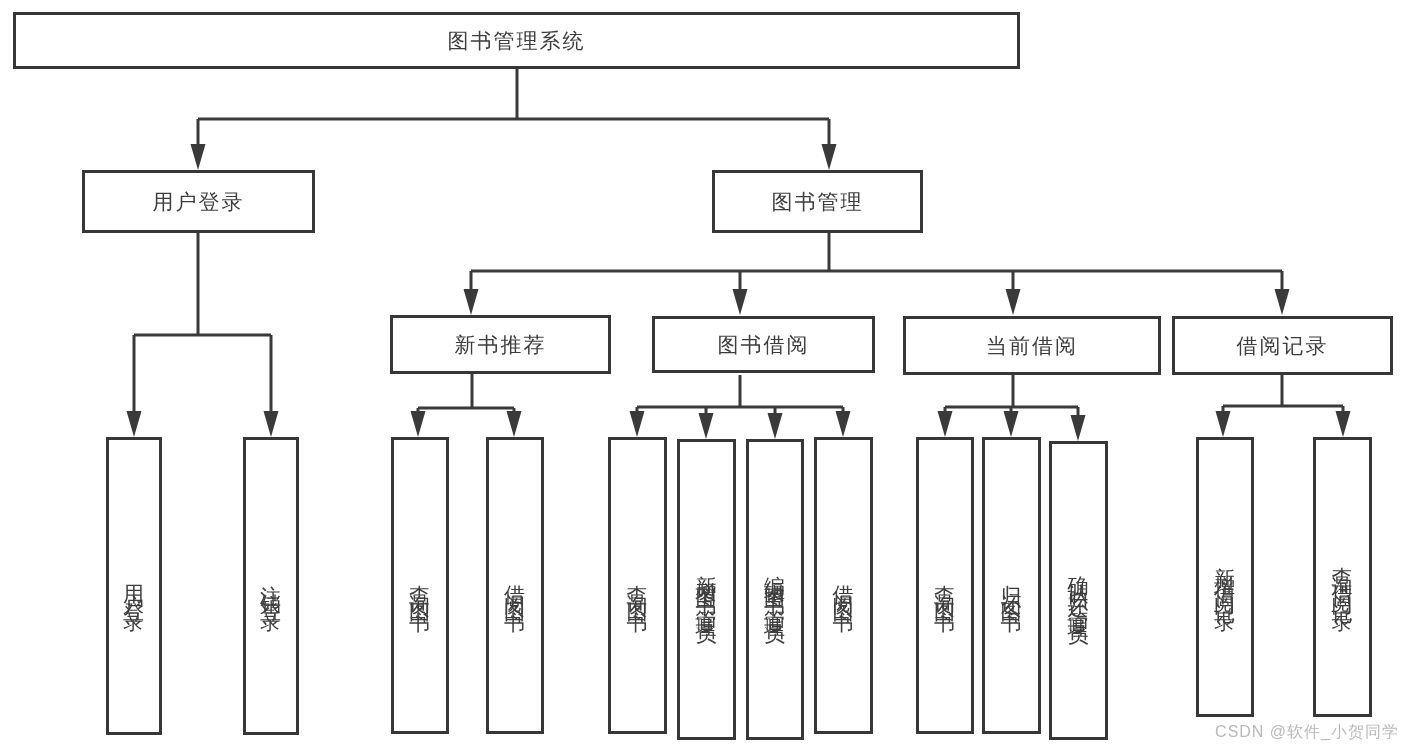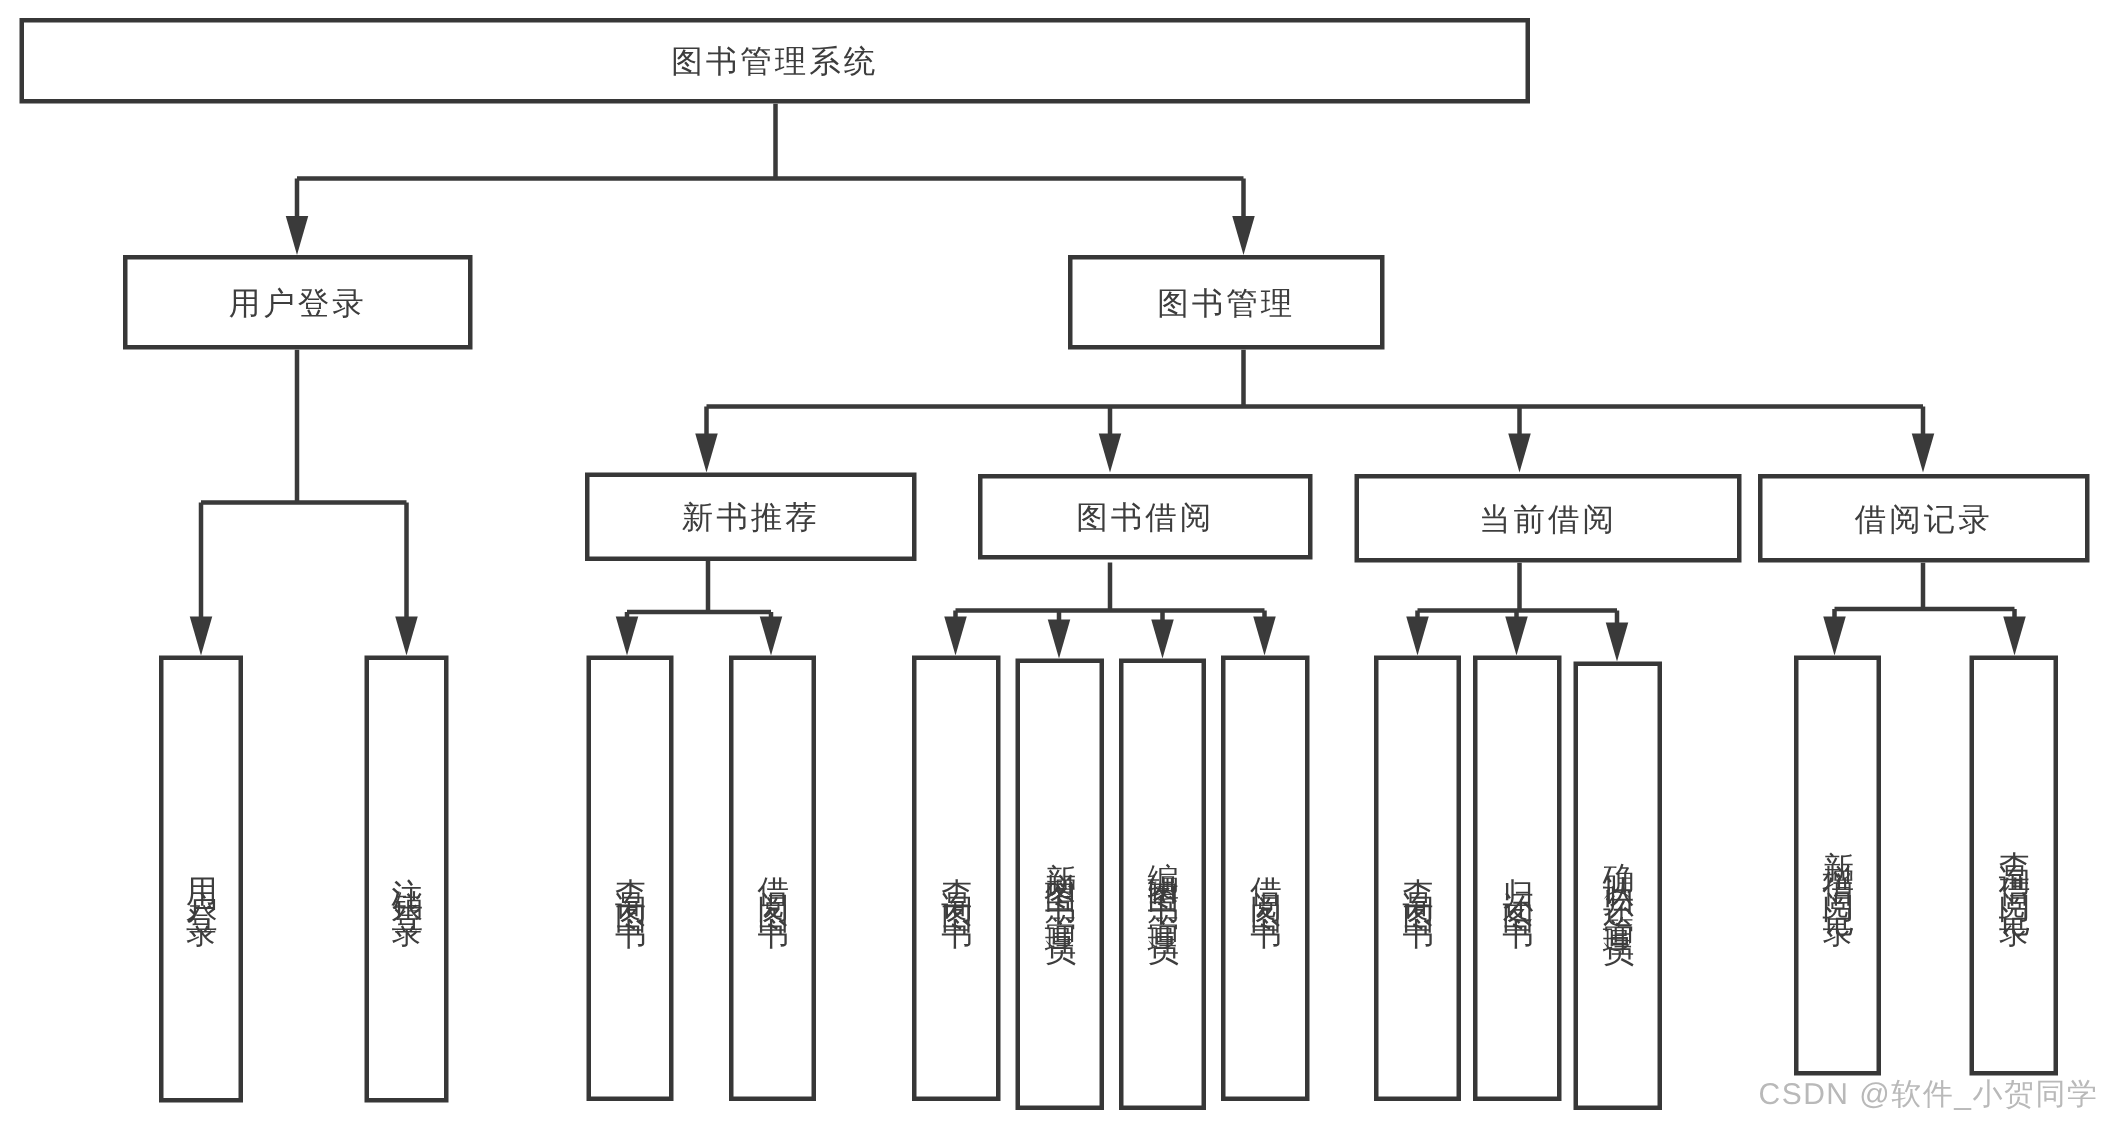--- a/index.html
+++ b/index.html
@@ -28,21 +28,21 @@
     background:var(--bg-color);display:flex;align-items:center;justify-content:center;
     z-index:2;
   }
   .leaf .vtext{
     writing-mode:vertical-rl;text-orientation:mixed;
     font-size:21px;letter-spacing:9px;line-height:1;white-space:nowrap;
   }
   .leaf.tight .vtext{letter-spacing:7px;}
   .watermark{
     position:absolute;right:6px;bottom:4px;z-index:5;
-    color:var(--watermark-color);font-size:20px;letter-spacing:1px;white-space:nowrap;
+    color:var(--watermark-color);font-size:16px;letter-spacing:1px;white-space:nowrap;
   }
 </style>
 </head>
 <body>
 
 <div class="stage">
 
   <svg class="connectors" viewBox="0 0 1405 747" xmlns="http://www.w3.org/2000/svg">
     <g>
       <path class="ln" d="M517 69 V119 M198 119 H829 M198 119 V158 M829 119 V158"></path>

